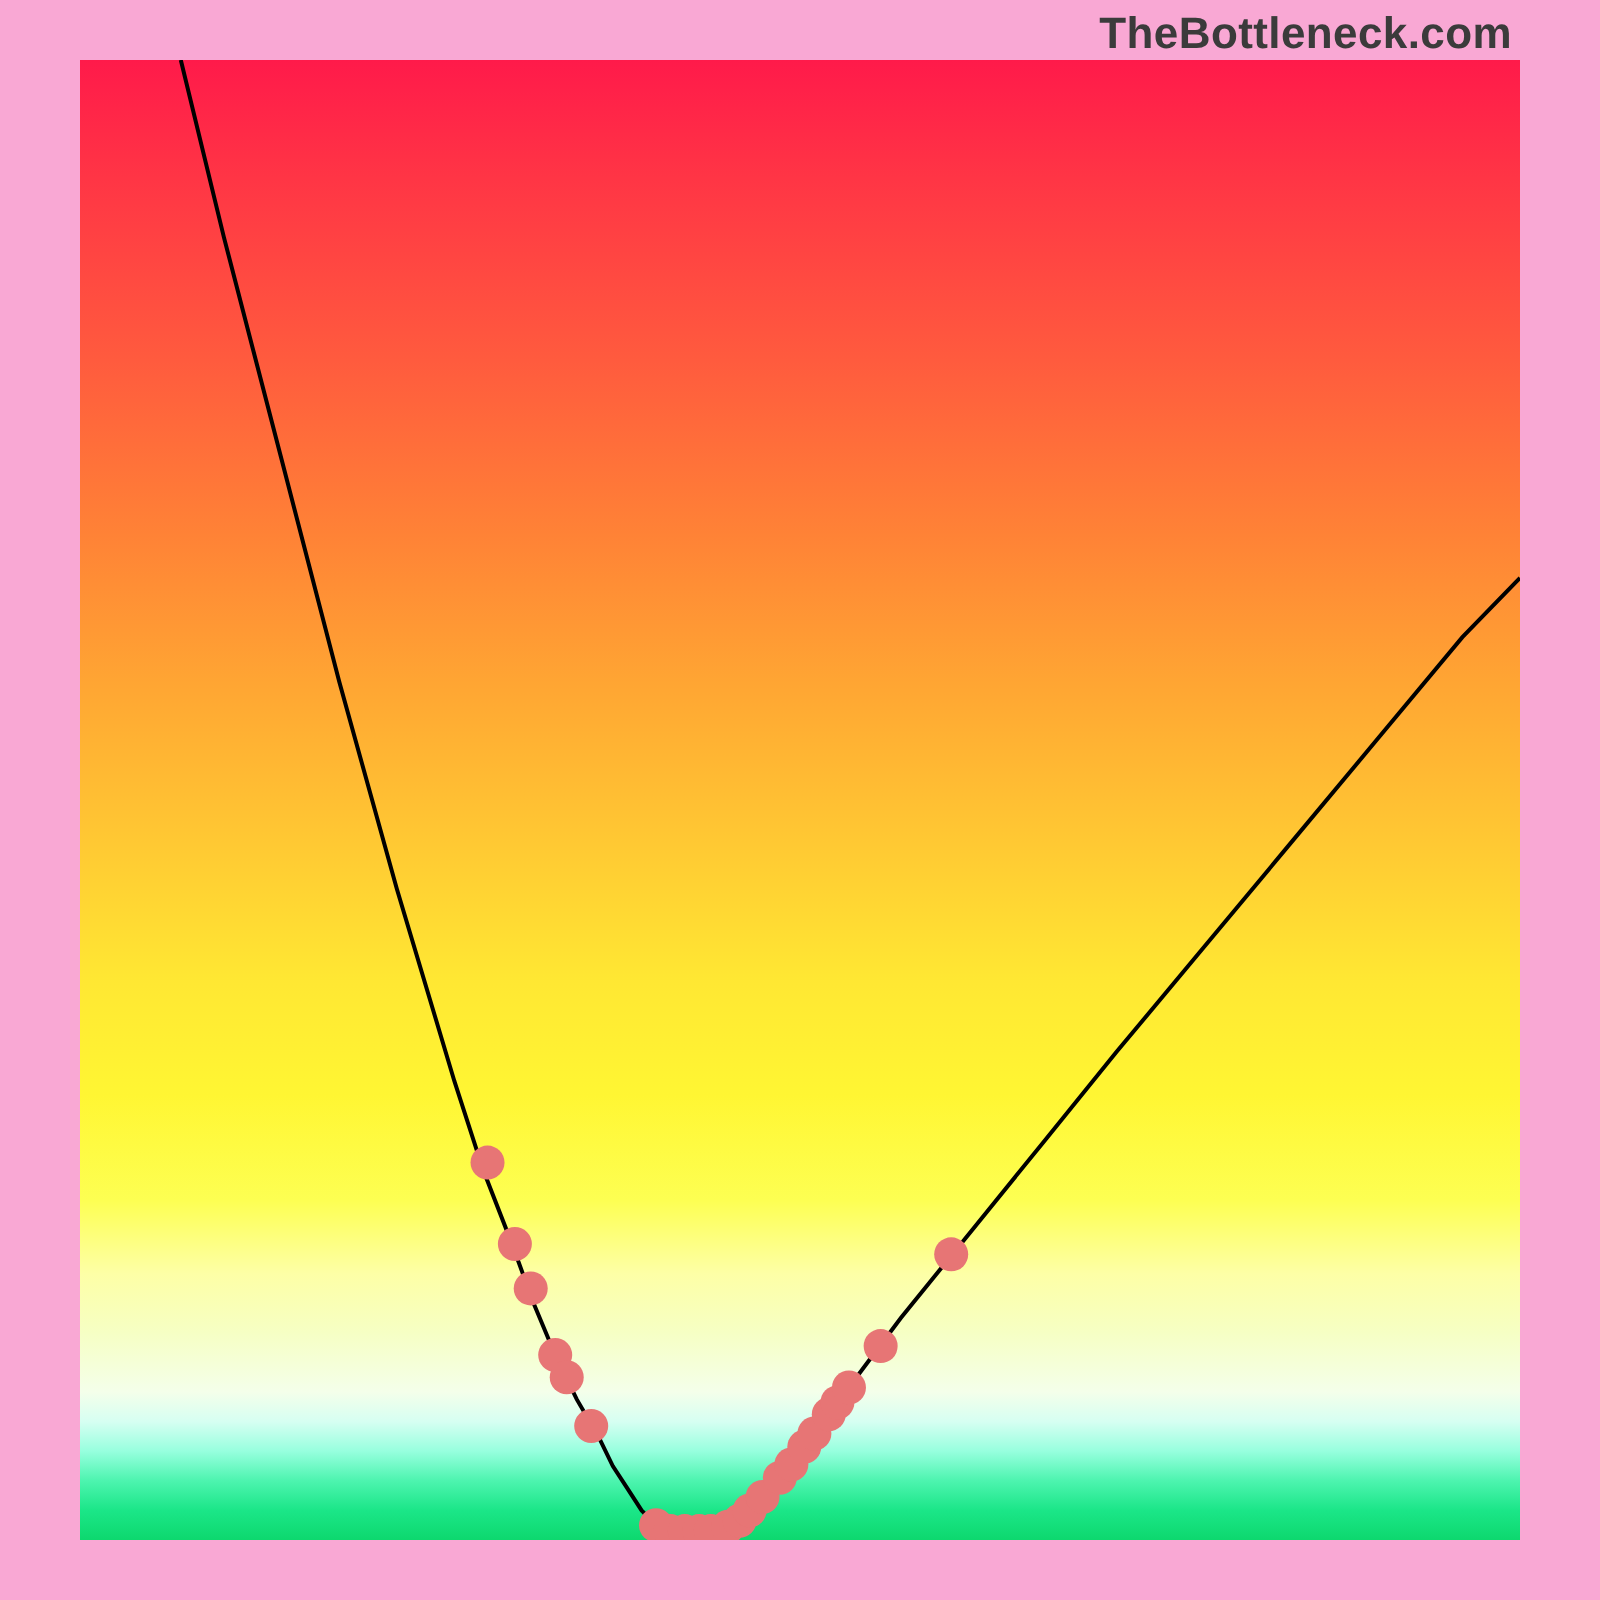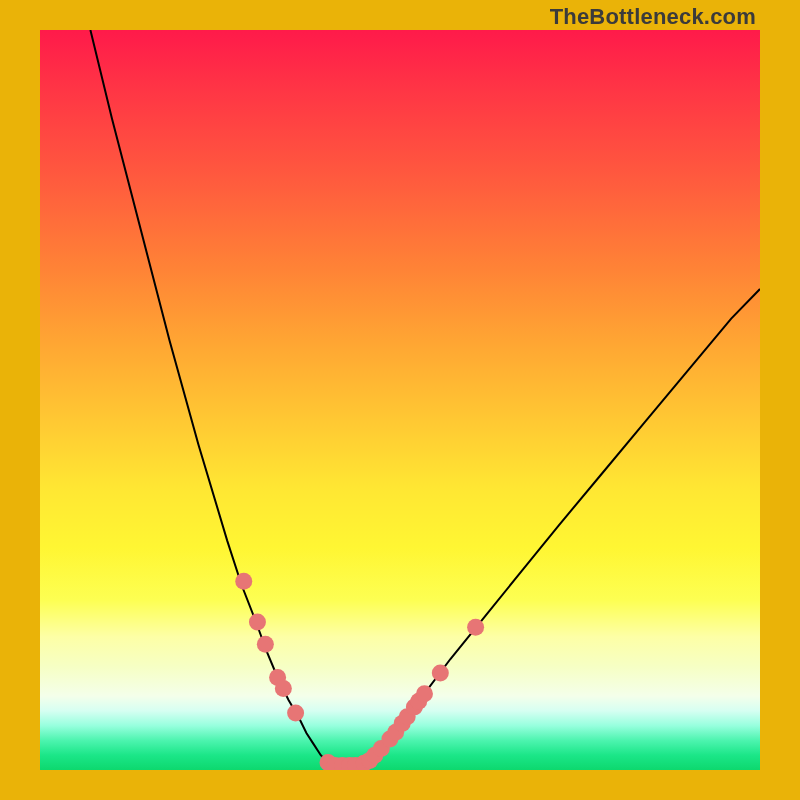--- a/index.html
+++ b/index.html
@@ -8,21 +8,21 @@
     background: #000;
     width: 800px;
     height: 800px;
     overflow: hidden;
     font-family: Arial, sans-serif;
   }
   .container {
     position: relative;
     width: 800px;
     height: 800px;
-    background: #eab308;
+    background: #f9a8d4;
   }
   .plot-area {
     position: absolute;
     left: 40px;
     top: 30px;
     width: 720px;
     height: 740px;
     background: linear-gradient(to bottom,
       #ff1a4a 0%,
       #ff3545 8%,

